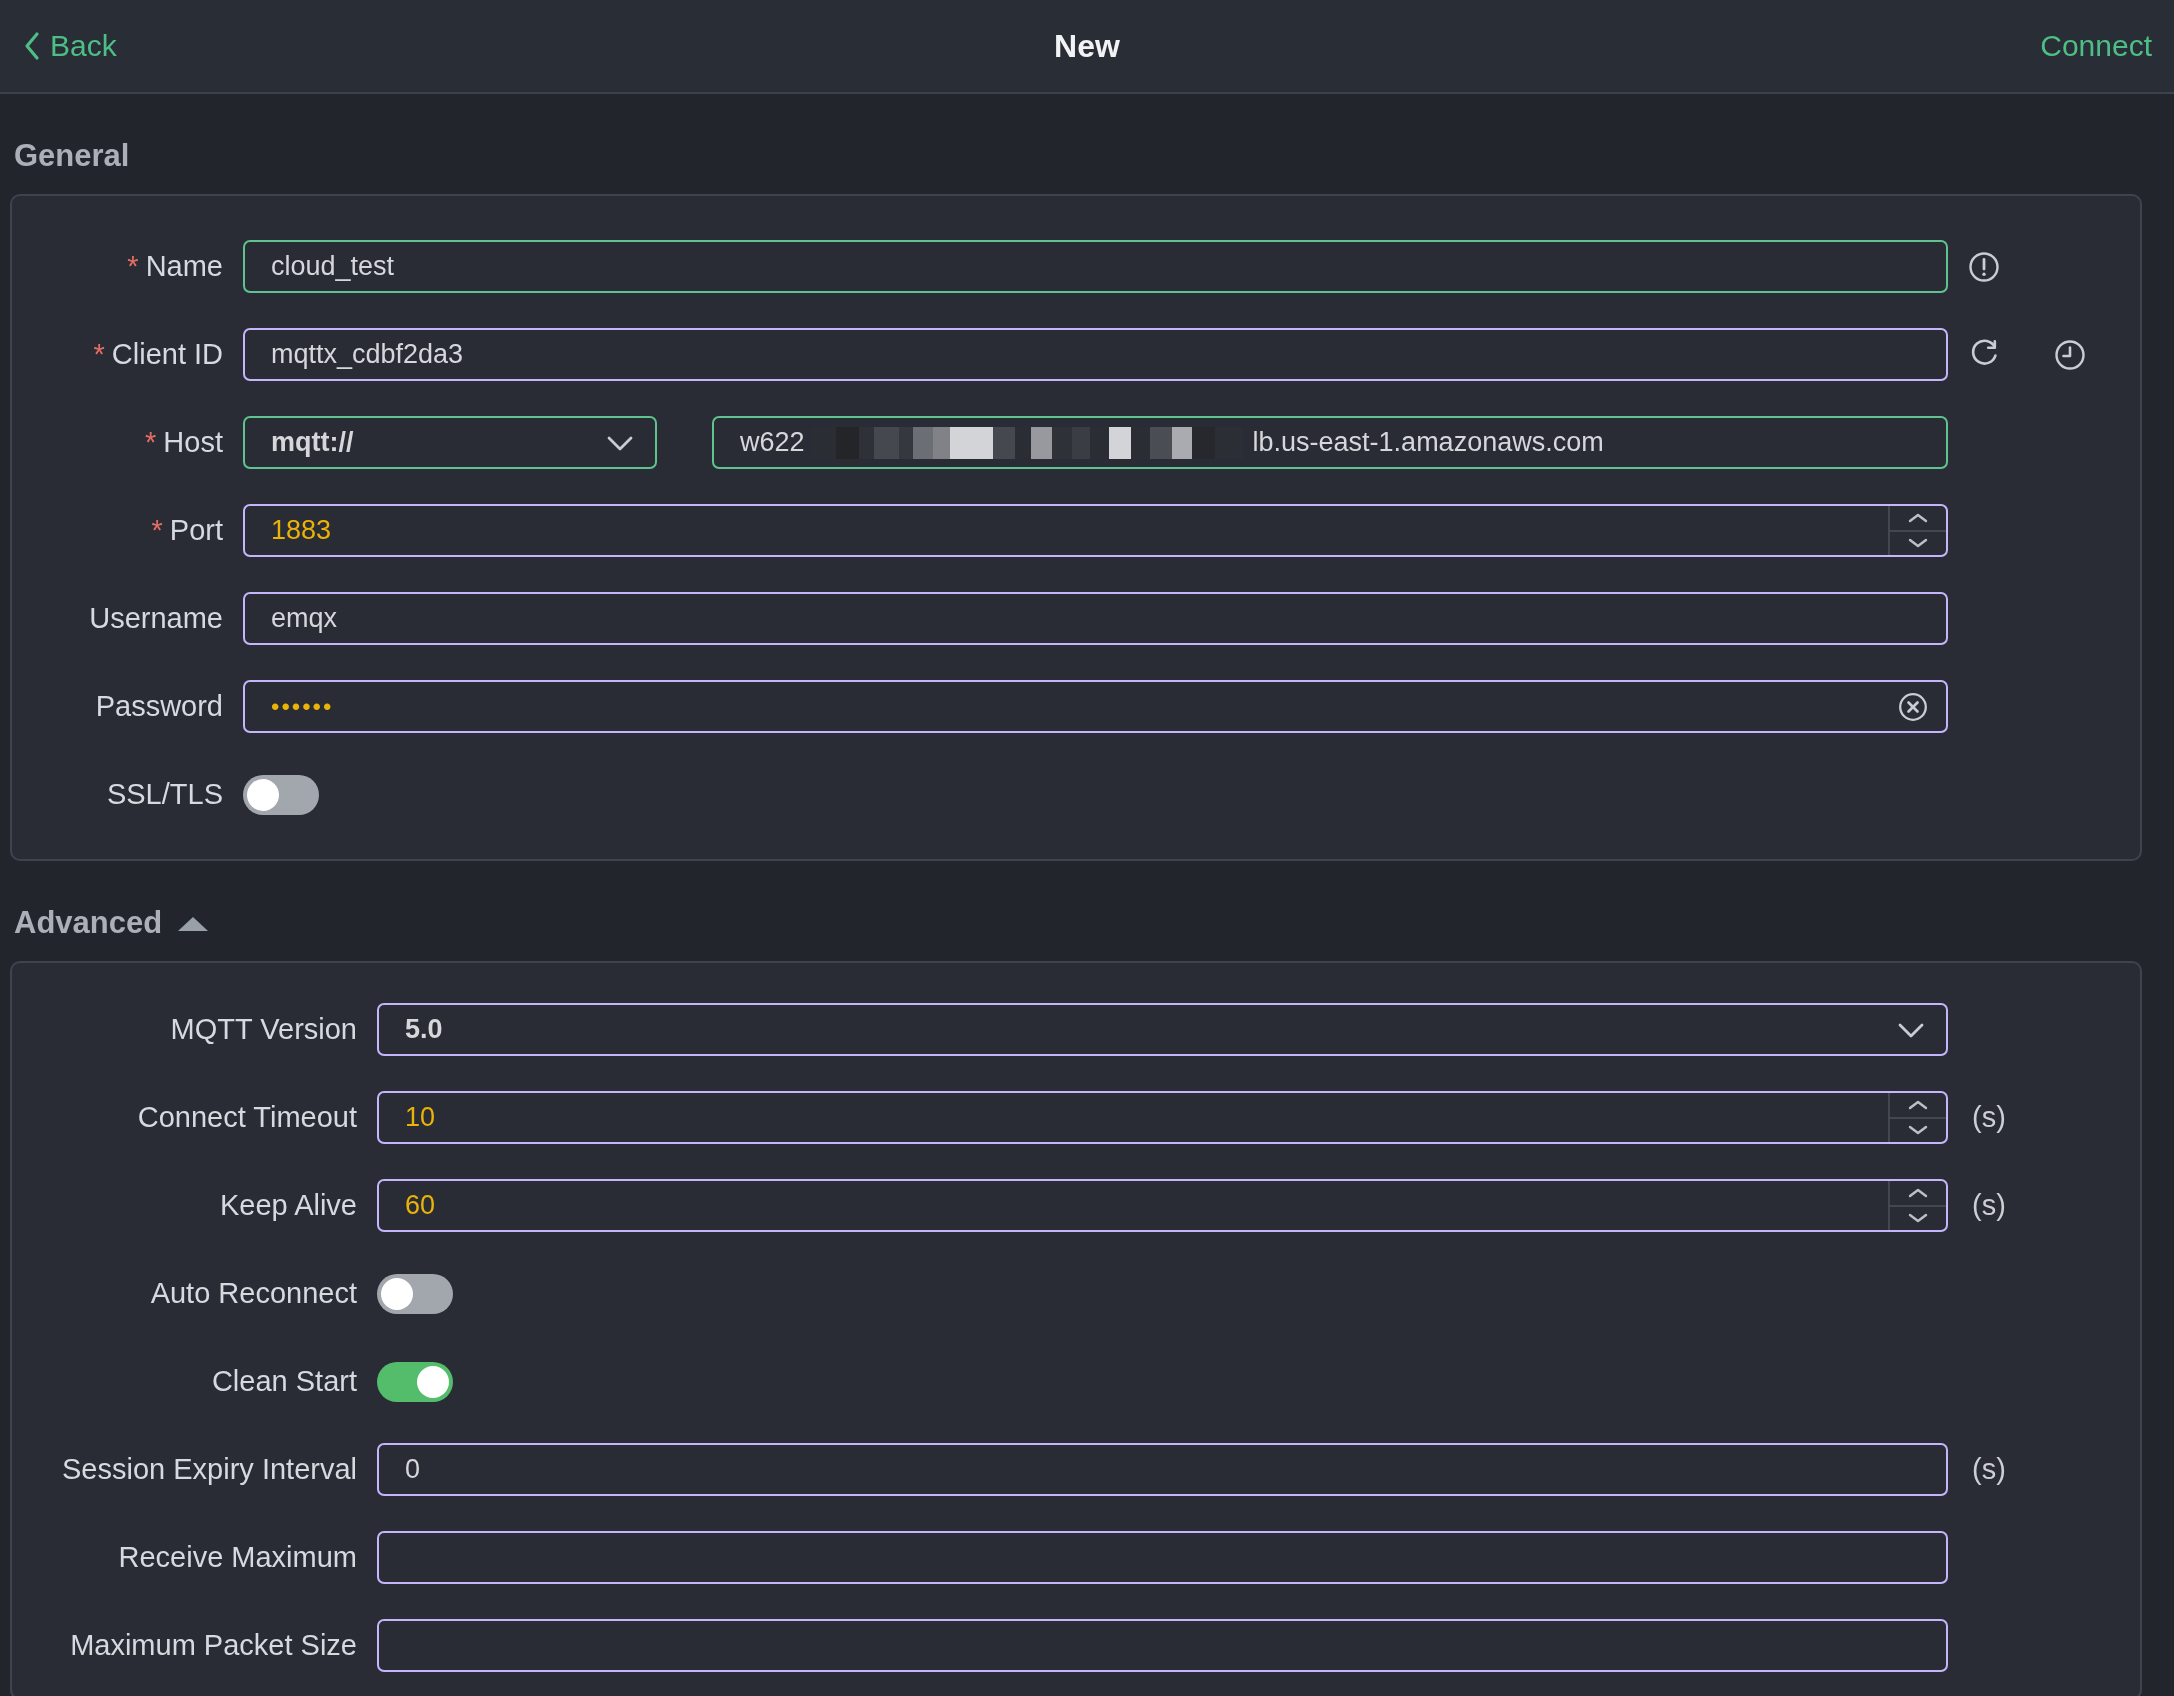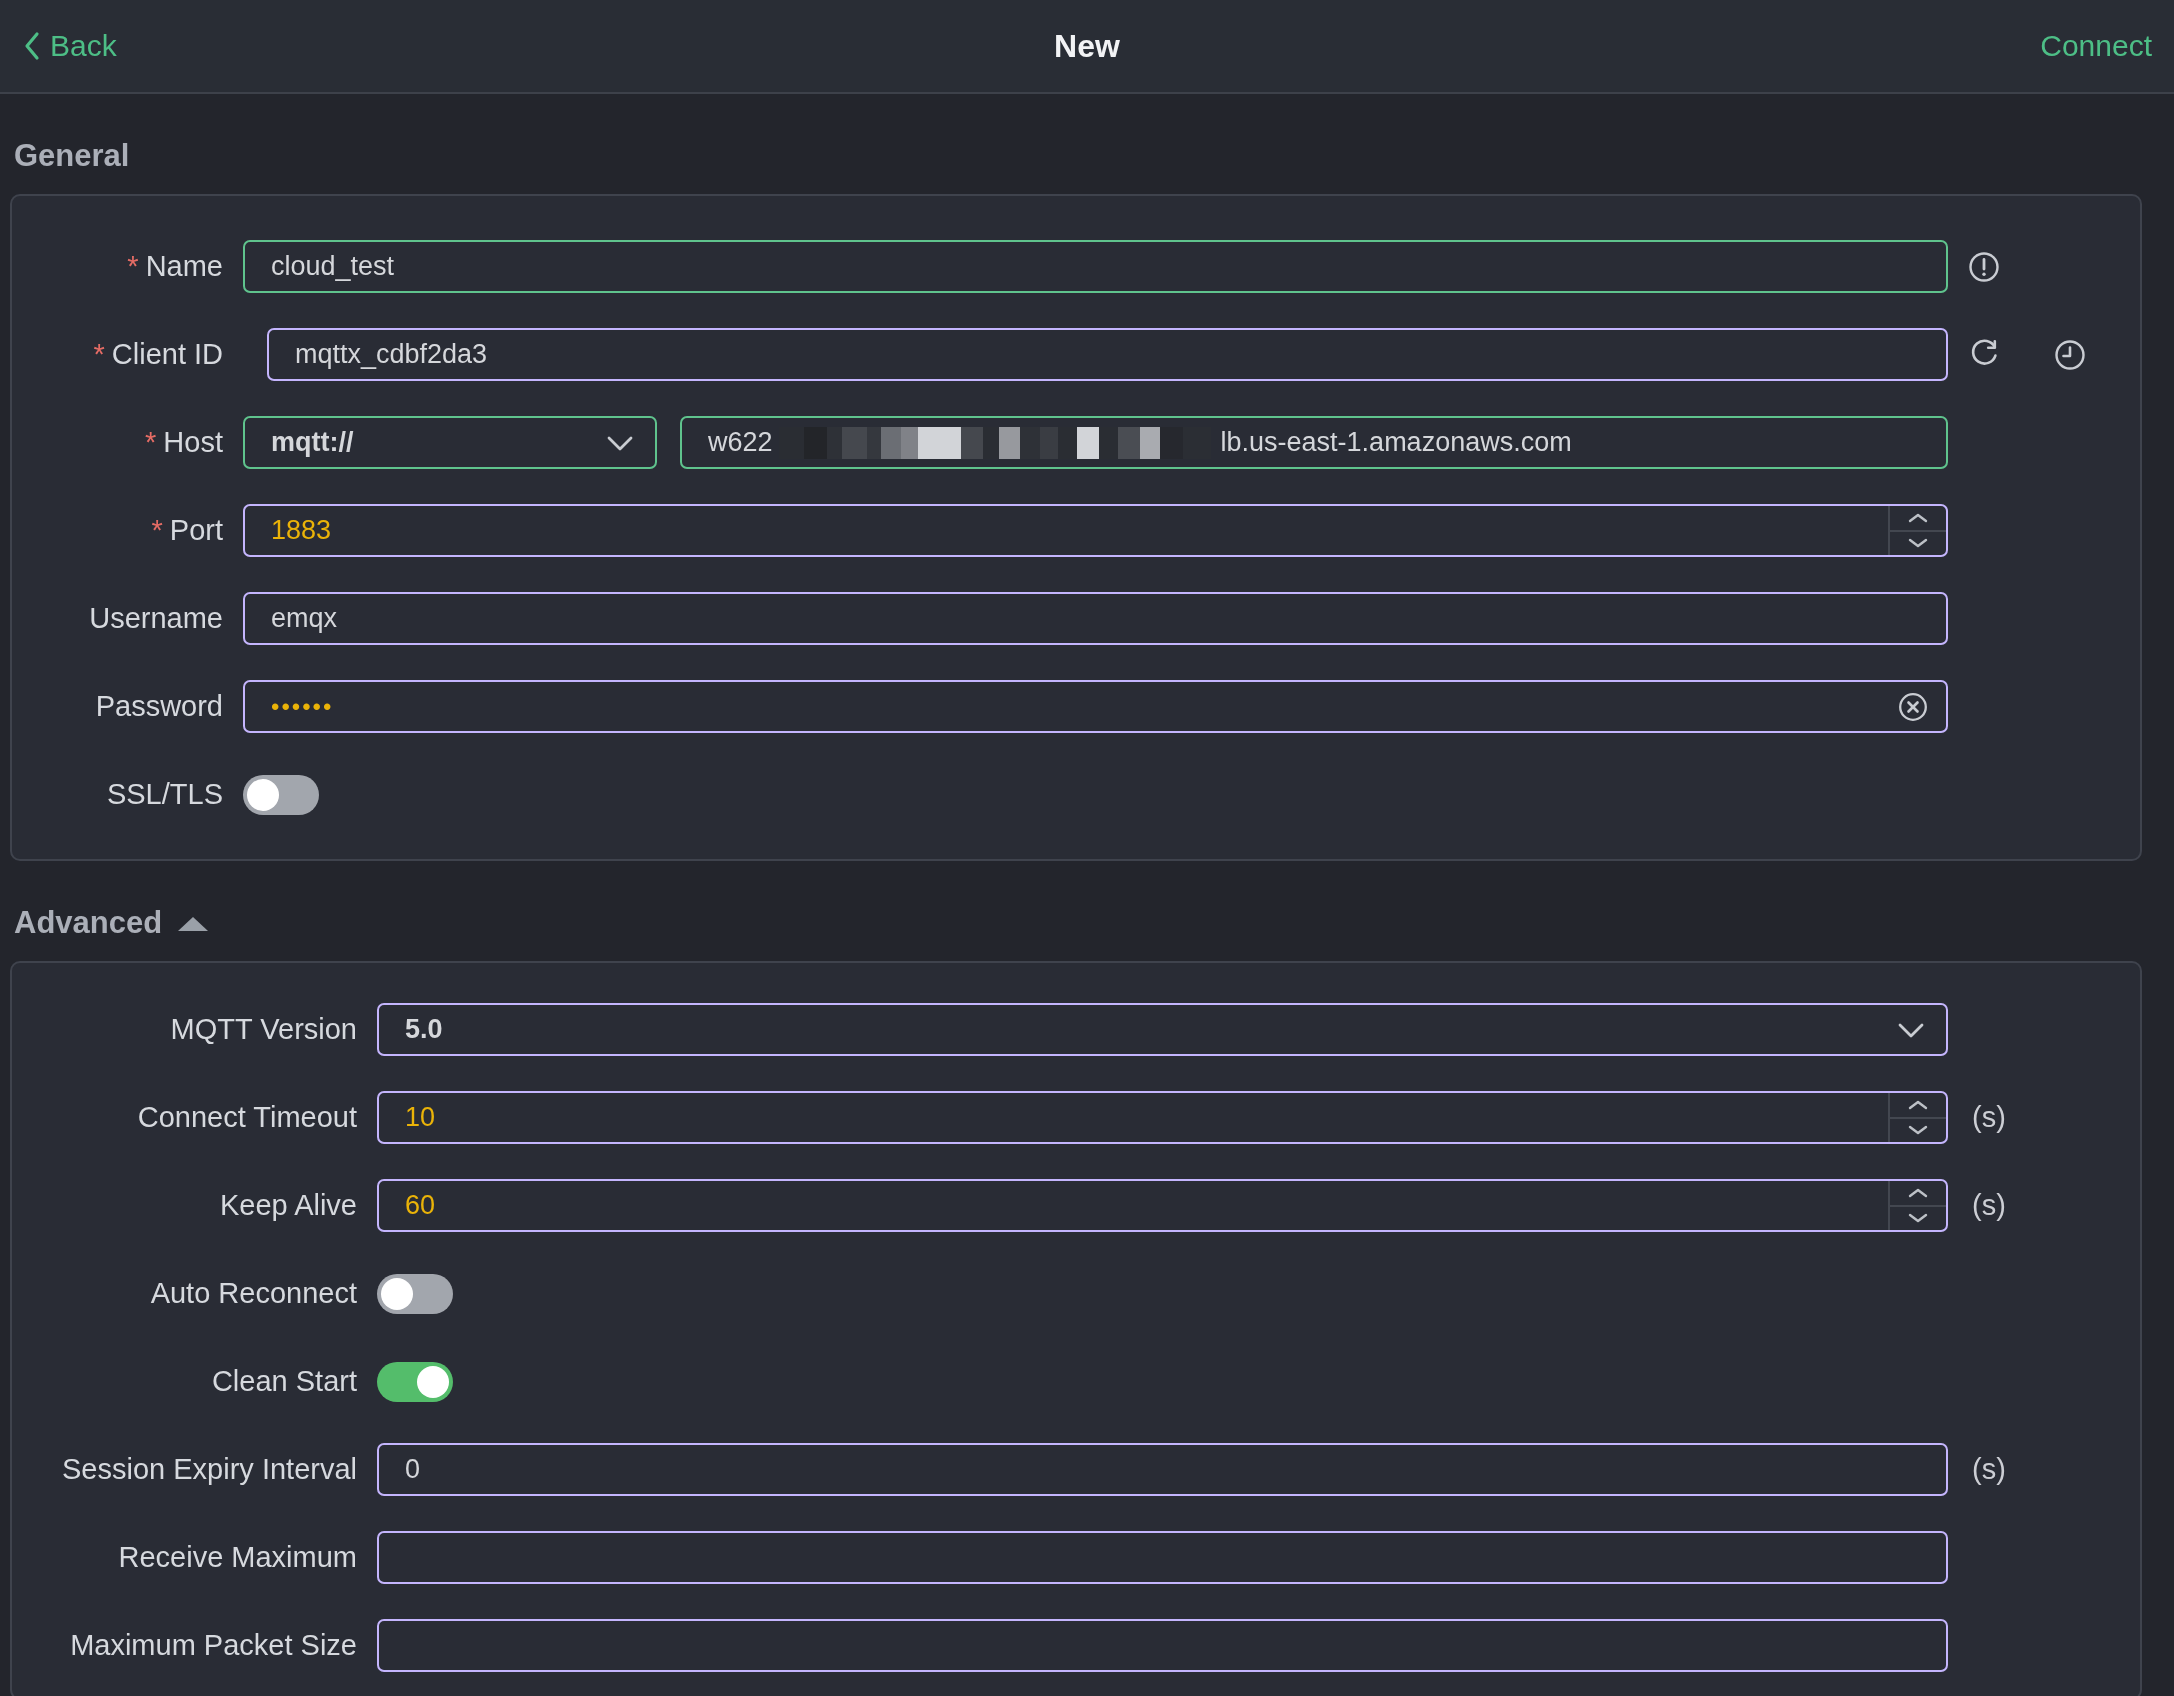--- a/index.html
+++ b/index.html
@@ -67,21 +67,21 @@
   .select .chev{flex:none;}
   
   .stepper{
     flex:none;width:56px;height:100%;border-left:2px solid #434750;
     display:flex;flex-direction:column;border-radius:0 5px 5px 0;overflow:hidden;
   }
   .step{flex:1;display:flex;align-items:center;justify-content:center;cursor:pointer;color:#bcc0c6;}
   .step.up{border-bottom:2px solid #434750;}
   
   .proto{flex:none;width:414px;margin-right:23px;}
-  .hostbox{flex:1;padding-left:26px;}
+  .hostbox{flex:1;padding-left:26px;margin-left:32px;}
   .redaction{display:flex;align-items:center;height:32px;margin:0 10px 0 6px;}
   .redaction div{height:32px;flex:none;}
   .pw-clear{margin-right:16px;flex:none;cursor:pointer;color:#cdd0d5;}
   
   .toggle{width:76px;height:40px;border-radius:20px;position:relative;cursor:pointer;flex:none;}
   .toggle .knob{position:absolute;top:4px;width:32px;height:32px;border-radius:50%;background:#ffffff;}
   .toggle.off{background:#a2a6ad;}
   .toggle.off .knob{left:4px;}
   .toggle.on{background:#54bd6b;}
   .toggle.on .knob{right:4px;}
@@ -130,21 +130,21 @@
           </svg>
       </span>
     </div>
   </div>
 
   <div class="row">
     <div class="label-col">
       <span class="req">*</span><span>Client ID</span>
     </div>
     <div class="control">
-      <input class="field" style="padding-left: 26px; margin-left: 24px;" value="mqttx_cdbf2da3">
+      <input class="field" style="padding-left: 26px;" value="mqttx_cdbf2da3">
     </div>
     <div class="after">
       <span class="icon btn">
         <svg width="36" height="36" viewBox="0 0 36 36">
             <path d="M28.8 10.2 A 11.4 11.4 0 1 0 29.4 18.6" fill="none" stroke="currentColor" stroke-width="2.6" stroke-linecap="round"></path>
             <polyline points="28.8,4.2 28.8,10.8 22.2,10.8" fill="none" stroke="currentColor" stroke-width="2.6" stroke-linecap="round" stroke-linejoin="round"></polyline>
           </svg>
       </span>
       <span class="icon btn gap50">
         <svg width="36" height="36" viewBox="0 0 36 36">

